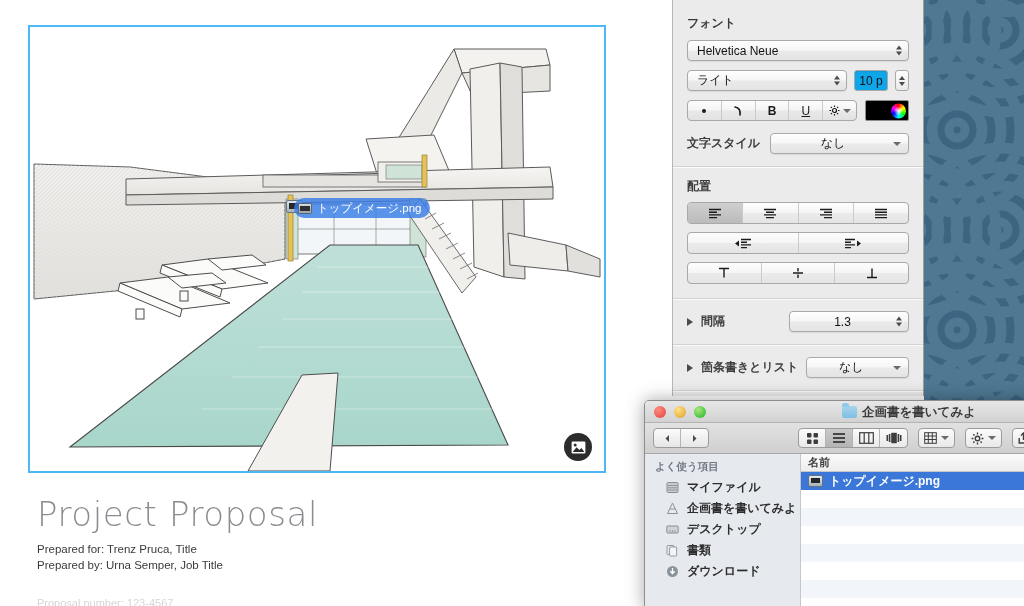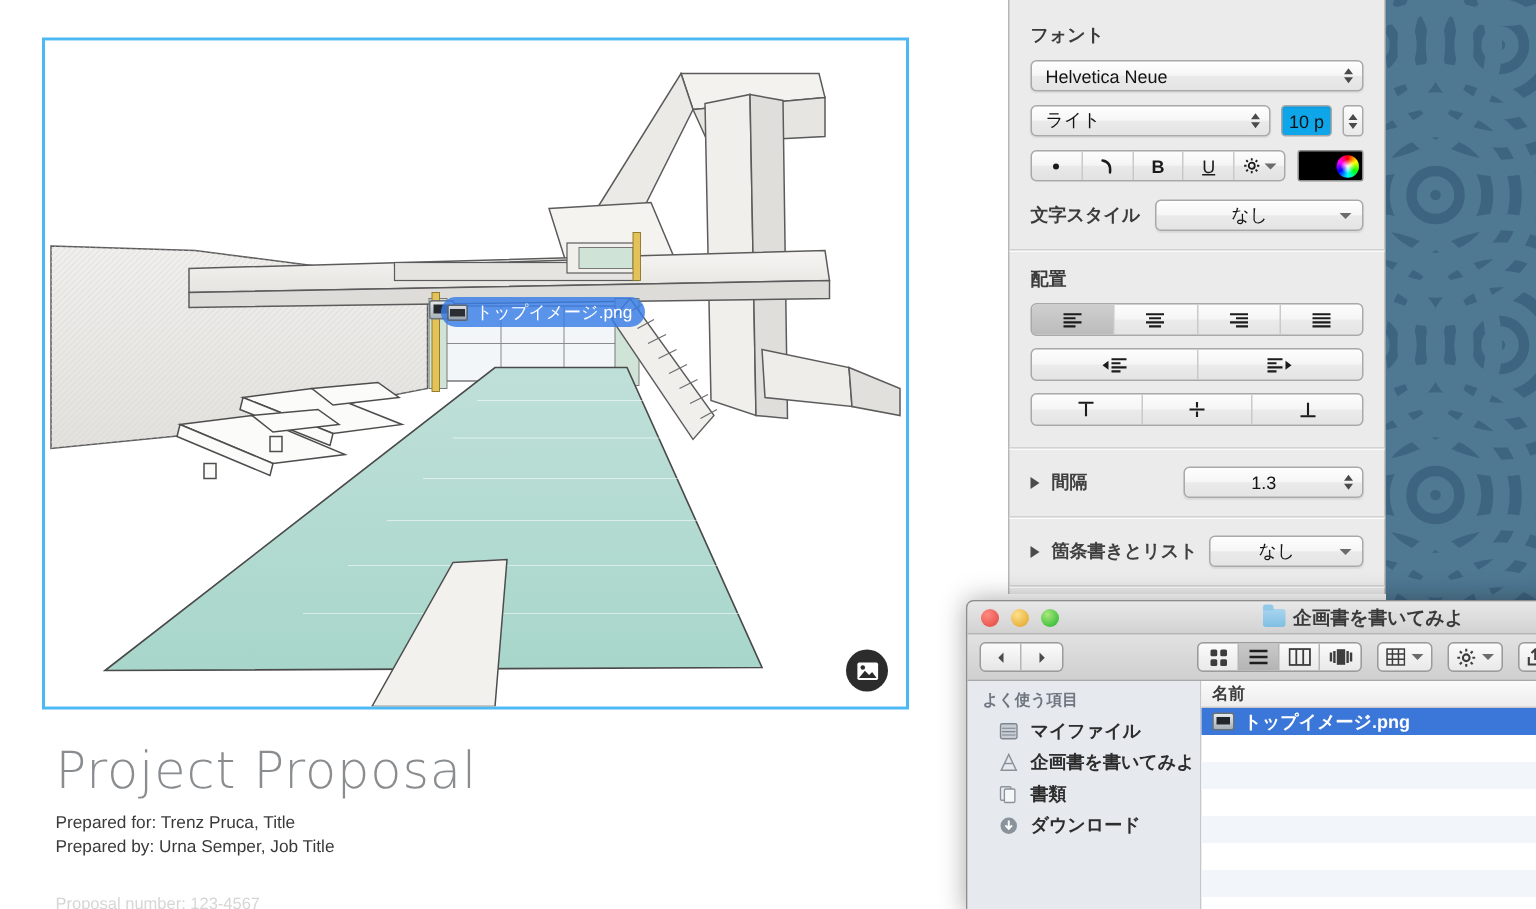--- a/index.html
+++ b/index.html
@@ -765,20 +765,33 @@
         <div class="side-item">
           <span class="side-ico">
             <svg width="13" height="13" viewBox="0 0 13 13">
               <path d="M6.5 1 L11.5 11.5 L1.5 11.5 Z" fill="none" stroke="#8a929b" stroke-width="1"></path>
               <path d="M4 7 L9 7" stroke="#8a929b" stroke-width="1"></path>
               </svg>
           </span>
           <span>企画書を書いてみよ</span>
         </div>
 
+        <div class="side-item">
+          <span class="side-ico">
+            <svg width="13" height="13" viewBox="0 0 13 13">
+              <rect x="0.8" y="3" width="11.4" height="7" rx="1" fill="#cfd4da" stroke="#7d858e" stroke-width="0.9"></rect>
+              <g fill="#7d858e">
+                  <circle cx="4" cy="8" r="0.7"></circle>
+                  <circle cx="6.5" cy="8" r="0.7"></circle>
+                  <circle cx="9" cy="8" r="0.7"></circle>
+                </g>
+              </svg>
+          </span>
+          <span>デスクトップ</span>
+        </div>
 
         <div class="side-item">
           <span class="side-ico">
             <svg width="13" height="13" viewBox="0 0 13 13">
               <rect x="1" y="1.5" width="7" height="9" rx="0.8" fill="#e9ecef" stroke="#8a929b" stroke-width="0.9"></rect>
               <rect x="3.6" y="3" width="7" height="9" rx="0.8" fill="#f4f6f8" stroke="#8a929b" stroke-width="0.9"></rect>
               </svg>
           </span>
           <span>書類</span>
         </div>

